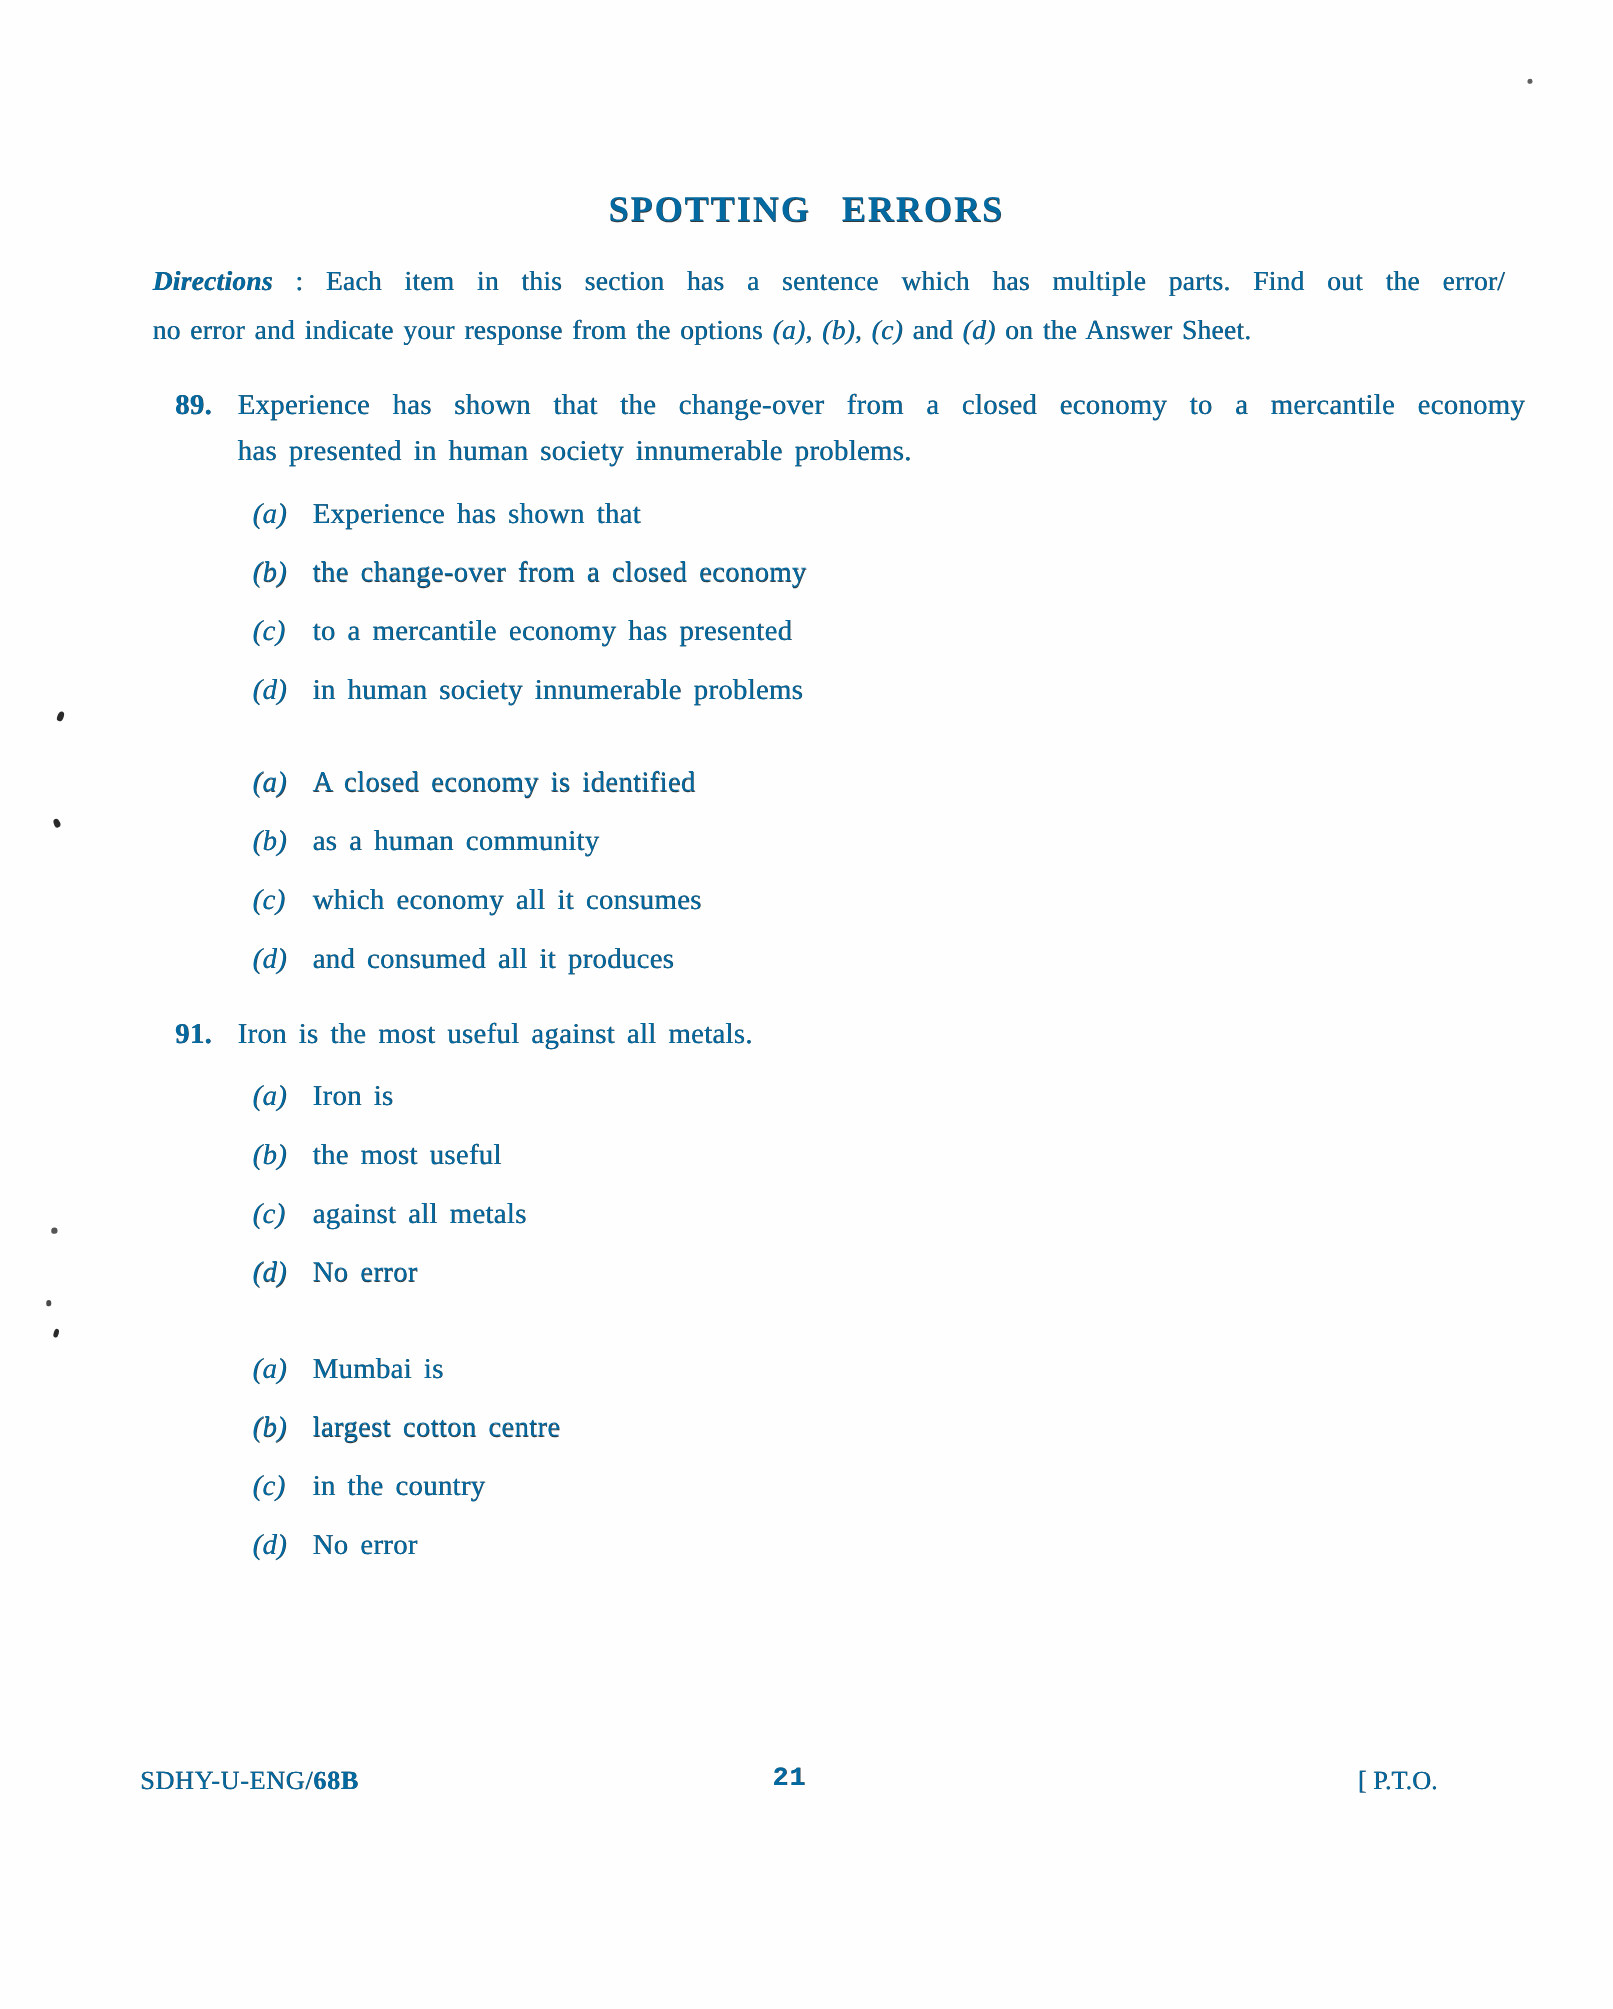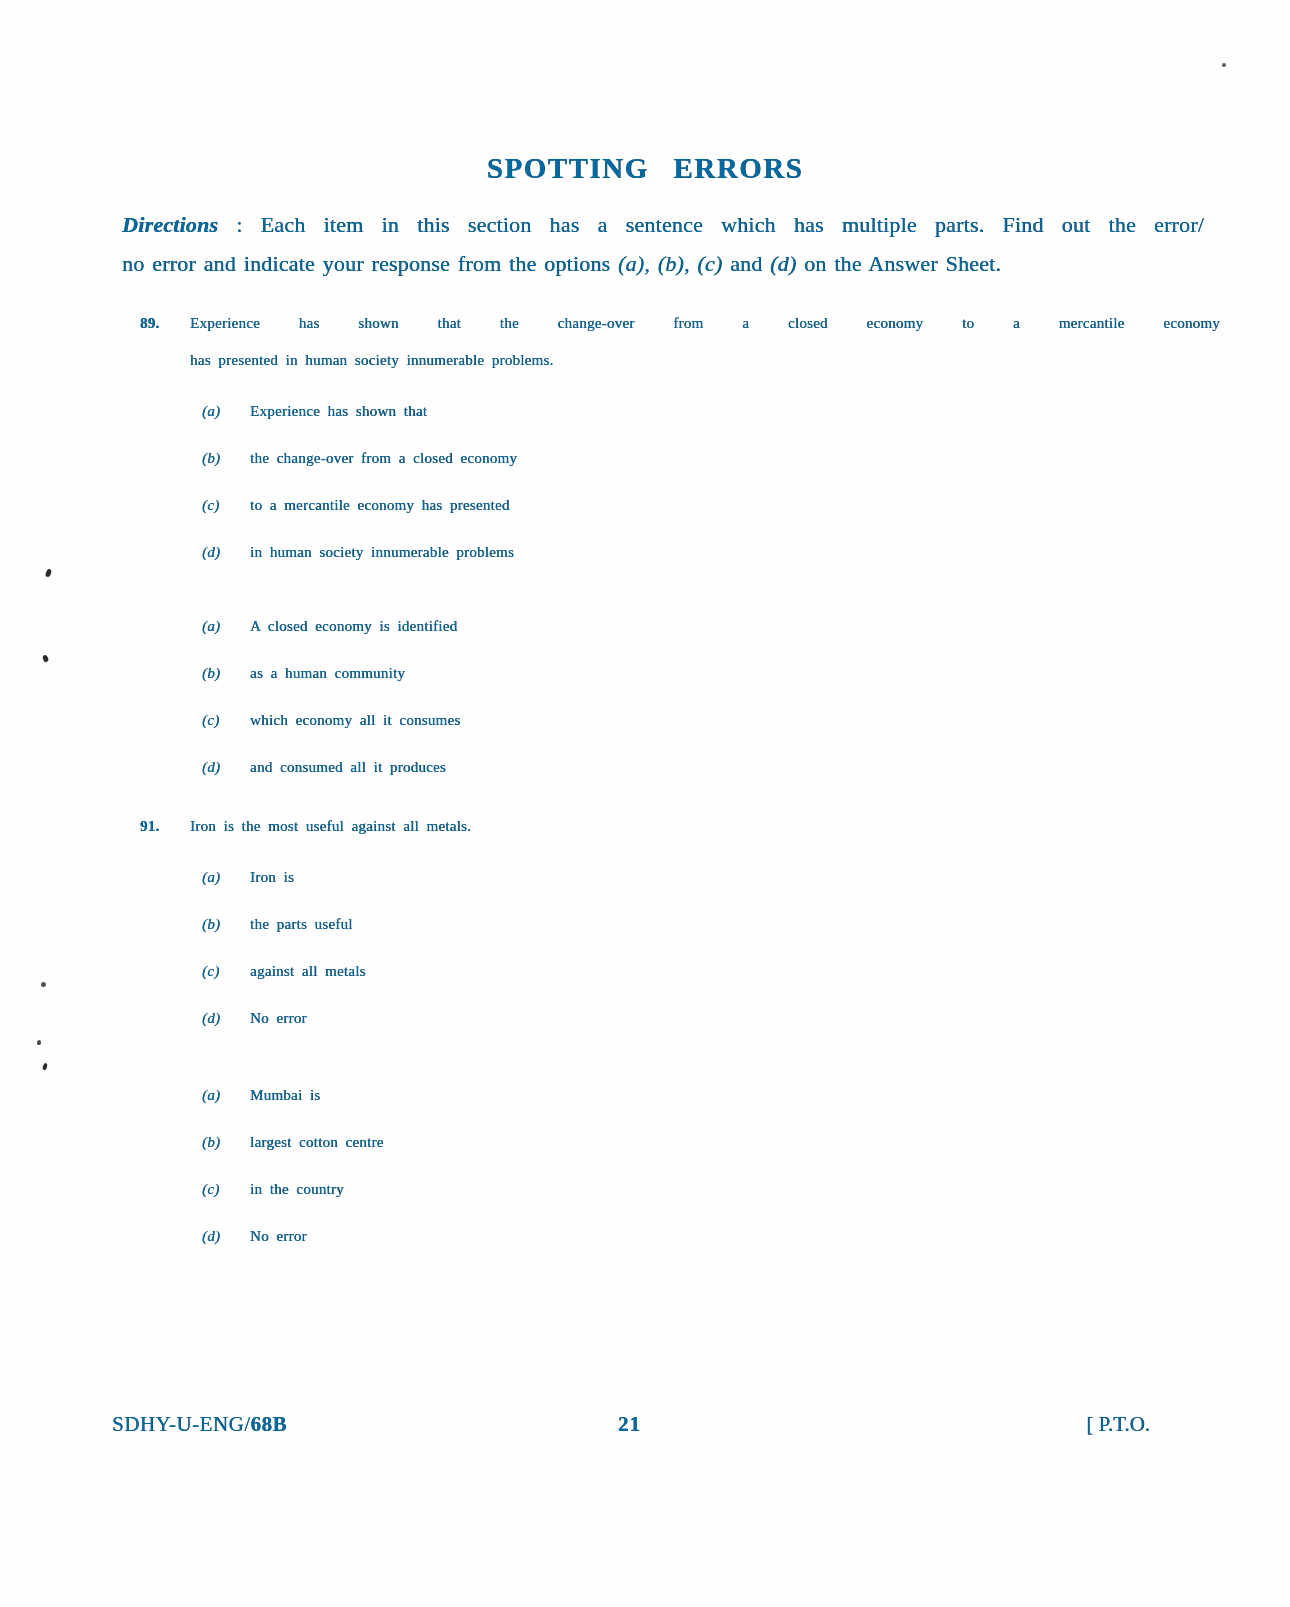--- a/index.html
+++ b/index.html
@@ -24,21 +24,21 @@
   .directions {
     margin:19px 86px 0 122px;
     font-size:22px;
     line-height:39px;
     word-spacing:2px;
     letter-spacing:0.2px;
   }
   .justify-line { text-align:justify; text-align-last:justify; }
   .dir-label { font-weight:bold; font-style:italic; }
   .it { font-style:italic; }
-  .question { margin:0 70px 0 140px; font-size:15px; letter-spacing:0.25px; word-spacing:3.5px; }
+  .question { margin:0 70px 0 140px; font-size:23px; letter-spacing:0.25px; word-spacing:3.5px; }
   .q89 { margin-top:22px; }
   .q90 { margin-top:28px; }
   .q91 { margin-top:27px; }
   .q92 { margin-top:31px; }
   .q-head { display:flex; align-items:flex-start; }
   .q-num { flex:none; width:50px; font-weight:bold; line-height:37px; }
   .q-stem { flex:1; line-height:37px; }
   .options {
     display:flex; flex-direction:column;
     gap:19px;
@@ -47,21 +47,21 @@
   }
   .option { display:flex; line-height:28px; }
   .opt-label { flex:none; width:48px; font-style:italic; }
   .opt-text { flex:1; }
   .footer {
     position:absolute; left:0; right:0; top:1410px;
     font-size:21px; line-height:28px;
   }
   .footer-code { position:absolute; left:112px; top:0; letter-spacing:0.5px;text-align:right; }
   .footer-code-bold { font-weight:bold; }
-  .footer-page { position:absolute; left:618px; top:0; font-weight:bold; letter-spacing:1px; }
+  .footer-page { position:absolute; left:618px; top:0; font-weight:bold; letter-spacing:1px;font-family:Liberation Mono, monospace; }
   .footer-pto { position:absolute; right:140px; top:0; }
   .speckle {
     position:absolute; background:#2a2a2a;
     border-radius:60% 55% 50% 40%;
   }
   .sp1 { left:1222px; top:63px;  width:4px; height:4px; opacity:.75; }
   .sp2 { left:46px;  top:569px;  width:5px; height:8px; transform:rotate(18deg); }
   .sp3 { left:43px;  top:655px;  width:5px; height:7px; transform:rotate(-25deg); }
   .sp4 { left:41px;  top:982px;  width:5px; height:5px; opacity:.8; }
   .sp5 { left:37px;  top:1040px; width:4px; height:5px; opacity:.85; }
@@ -135,21 +135,21 @@
         <div>Iron is the most useful against all metals.</div>
       </div>
     </div>
     <div class="options">
       <div class="option">
         <span class="opt-label">(a)</span>
         <span class="opt-text">Iron is</span>
       </div>
       <div class="option">
         <span class="opt-label">(b)</span>
-        <span class="opt-text">the parts useful</span>
+        <span class="opt-text">the most useful</span>
       </div>
       <div class="option">
         <span class="opt-label">(c)</span>
         <span class="opt-text">against all metals</span>
       </div>
       <div class="option">
         <span class="opt-label">(d)</span>
         <span class="opt-text">No error</span>
       </div>
     </div>

